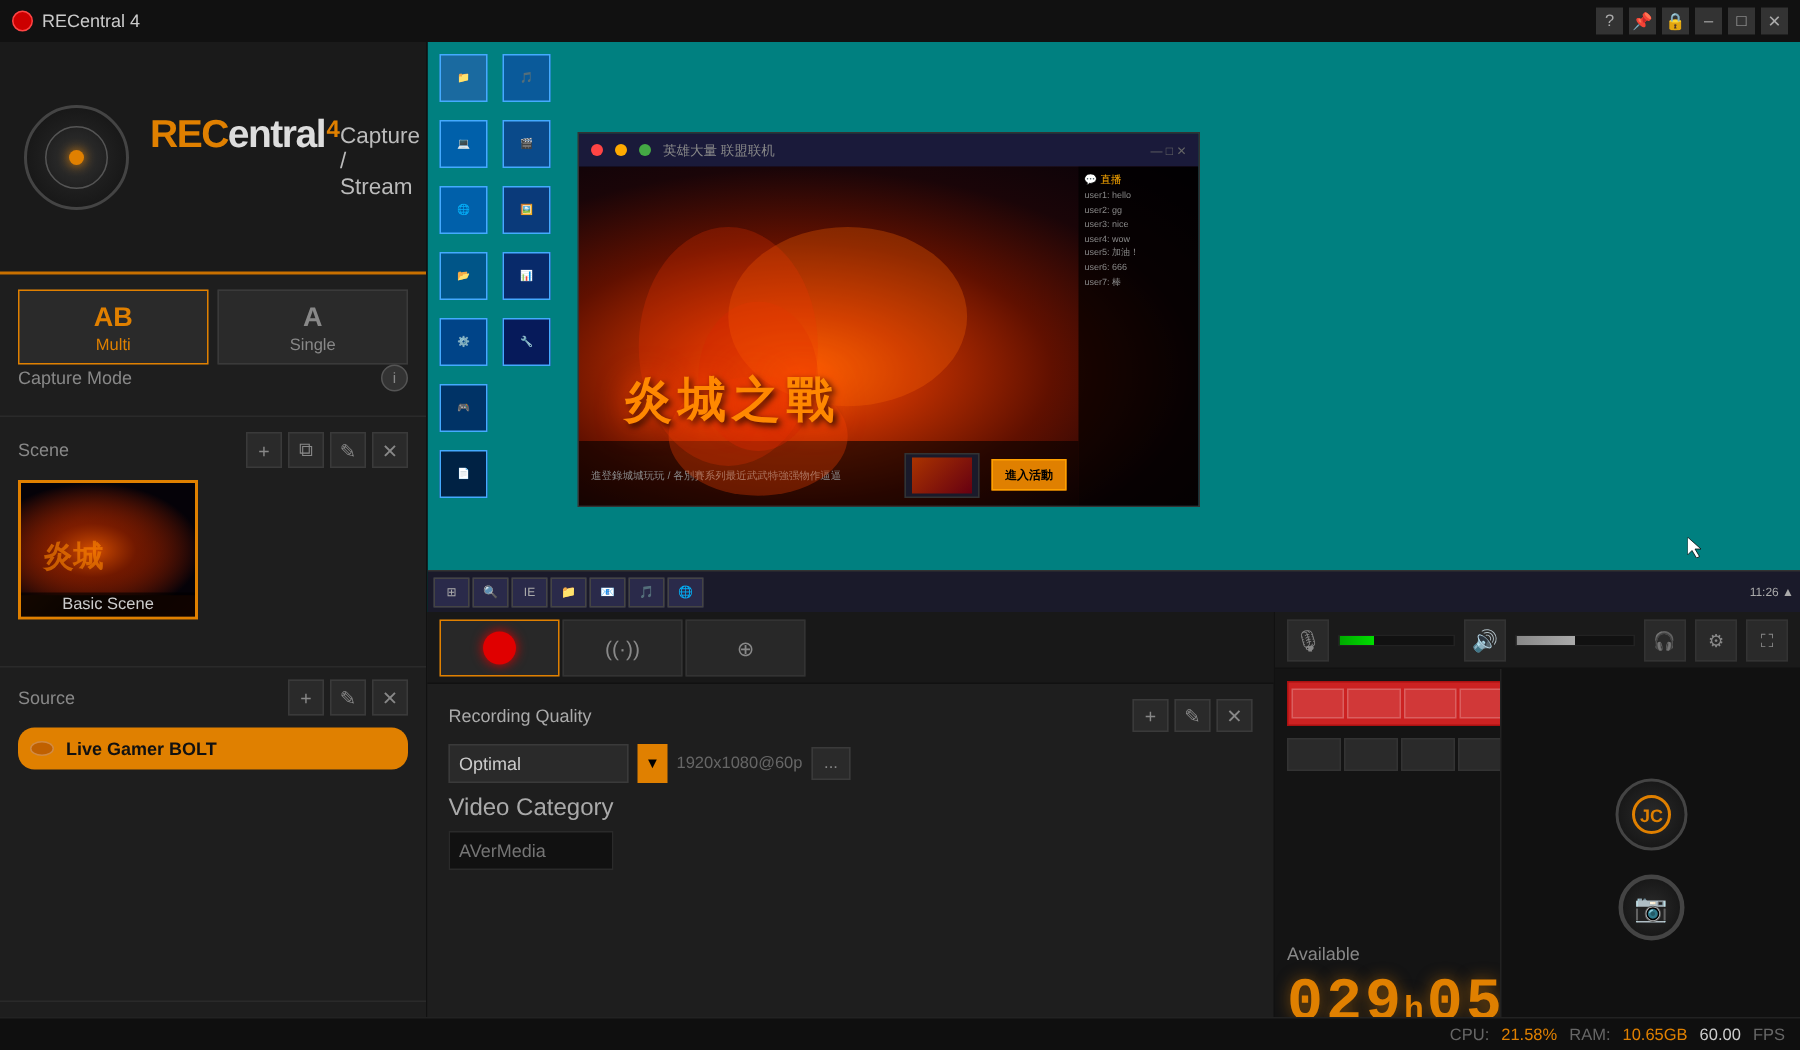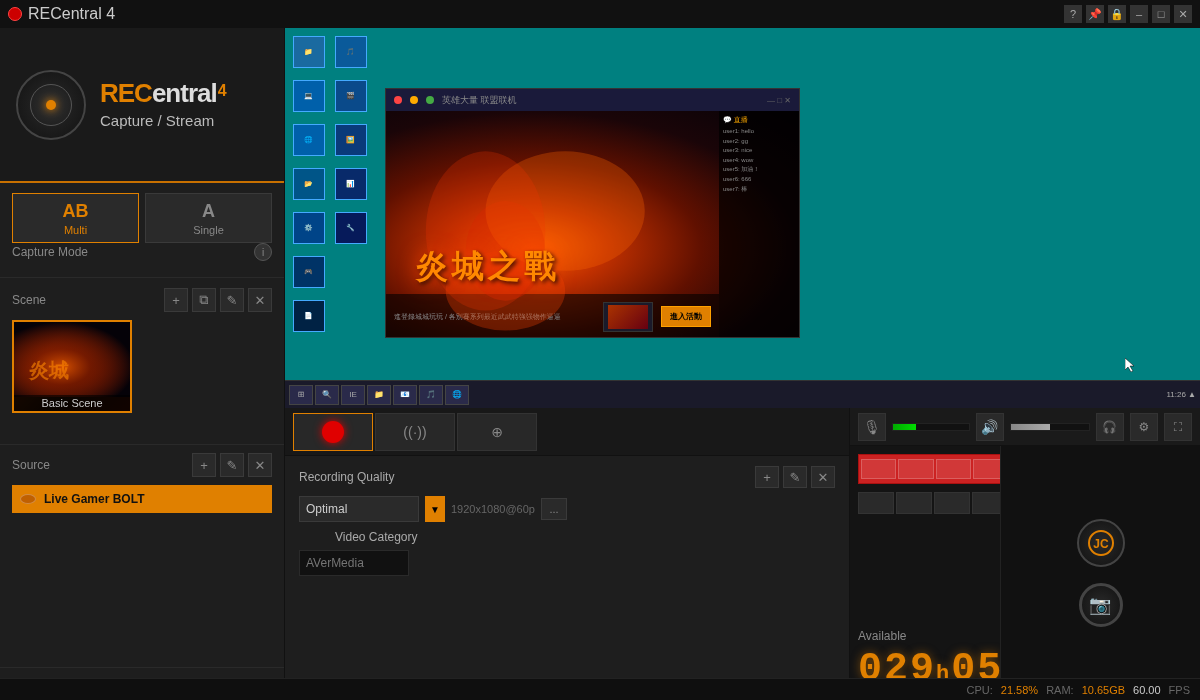--- a/index.html
+++ b/index.html
@@ -26,21 +26,21 @@
       top: 0;
       left: 0;
       z-index: 100;
     }
     #titlebar-left {
       display: flex;
       align-items: center;
       gap: 6px;
     }
     #titlebar-title {
-      font-size: 16px;
+      font-size: 12px;
       color: #ccc;
     }
     #titlebar-controls {
       display: flex;
       gap: 4px;
     }
     .title-btn {
       width: 18px;
       height: 18px;
       background: #333;
@@ -112,21 +112,21 @@
     }
     .logo-dot {
       width: 10px;
       height: 10px;
       border-radius: 50%;
       background: #e08000;
       box-shadow: 0 0 8px #e08000;
     }
     #logo-text-area {
       display: flex;
-      flex-direction: column;
+      flex-direction: row;
     }
     #logo-brand {
       font-size: 26px;
       font-weight: bold;
       color: #fff;
       line-height: 1;
       letter-spacing: -1px;
     }
     #logo-brand span.rec {
       color: #e08000;
@@ -280,20 +280,21 @@
       gap: 4px;
     }
     .source-item {
       height: 28px;
       background: #e08000;
       display: flex;
       align-items: center;
       padding: 12px 8px;
       gap: 8px;
       cursor: pointer;
+      border-radius: 11px;
     }
     .source-eye {
       width: 16px;
       height: 10px;
       background: #c06000;
       border-radius: 50%;
       border: 1px solid #fff4;
     }
     #source-name {
       font-size: 12px;
@@ -587,24 +588,23 @@
       background: #2a2a2a;
       border: 1px solid #3a3a3a;
       color: #888;
       font-size: 11px;
       display: flex;
       align-items: center;
       justify-content: center;
       cursor: pointer;
     }
     #video-category-label {
-      font-size: 12px;
+      font-size: 16px;
       color: #aaa;
       margin-bottom: 6px;
-      margin-left: 36px;
     }
     #video-category-input {
       width: 110px;
       height: 26px;
       background: #111;
       border: 1px solid #2a2a2a;
       color: #555;
       font-size: 12px;
       padding: 0 6px;
     }

